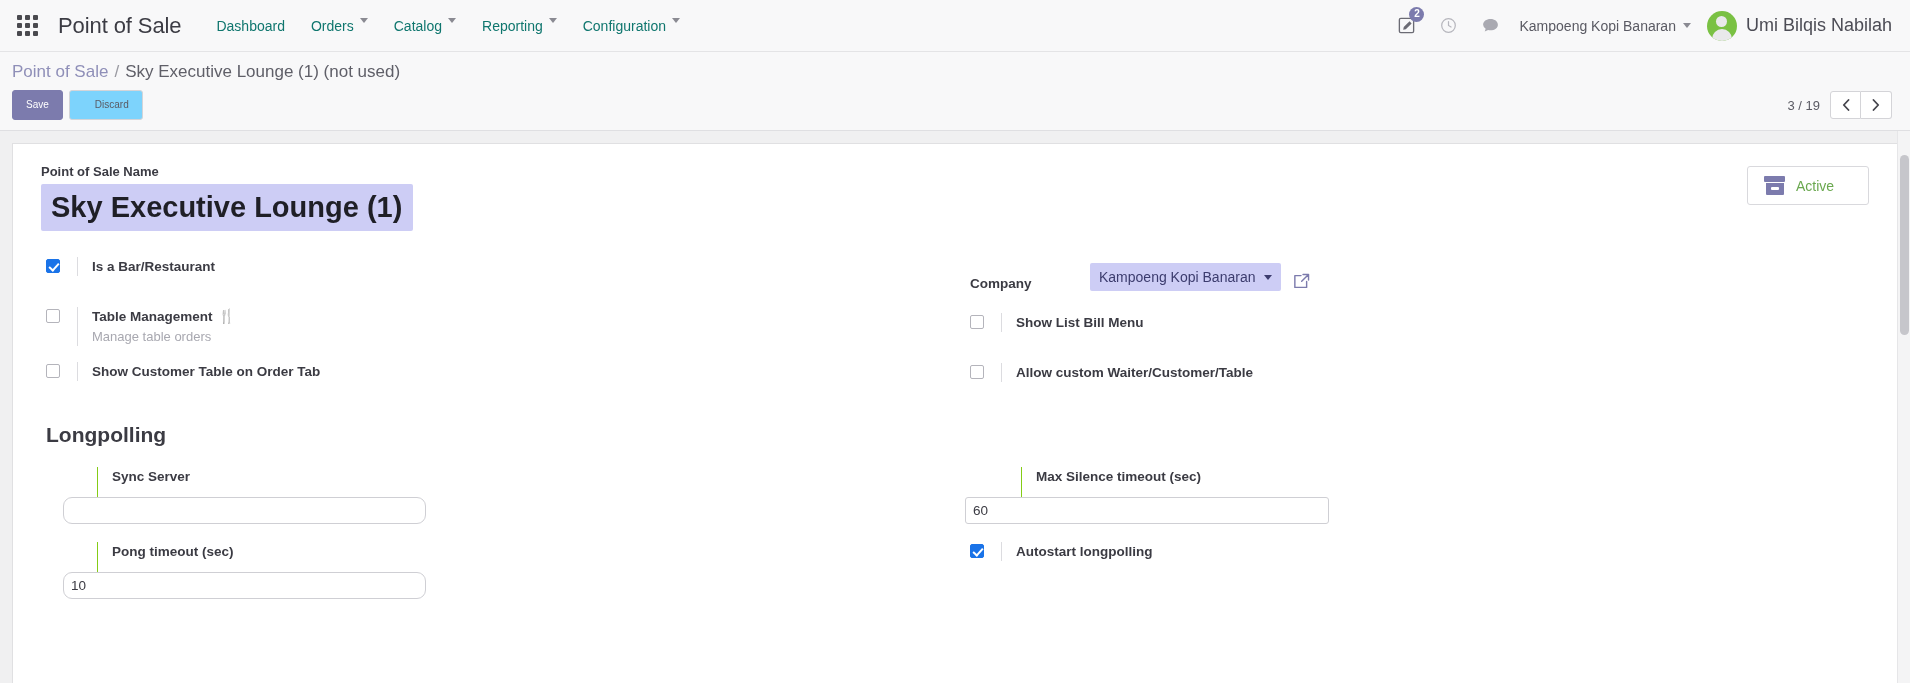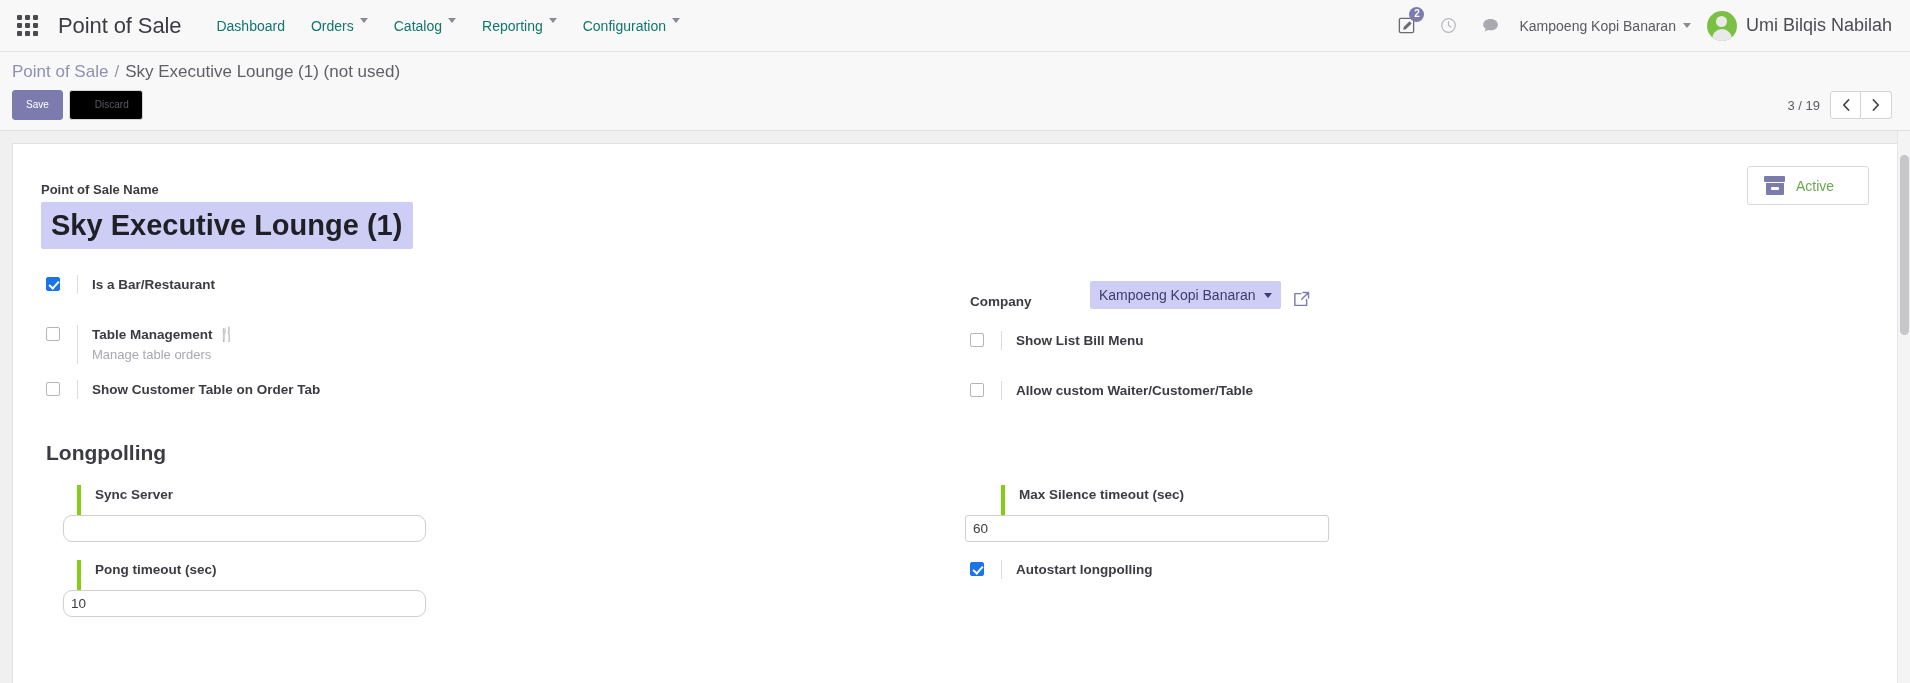--- a/index.html
+++ b/index.html
@@ -154,21 +154,21 @@
     border: 1px solid transparent;
     line-height: 18px;
   }
   .btn-save {
     background: #7c7bad;
     color: #fff;
     border-color: #7c7bad;
     margin-right: 6px;
   }
   .btn-discard {
-    background: #000000;
+    background: #7dd3fc;
     color: #5a5a63;
     border-color: #d4d4d8;
     padding-left: 25px;
   }
 
   .pager {
     margin-left: auto;
     display: flex;
     align-items: center;
     gap: 10px;
@@ -240,21 +240,21 @@
   }
   .archive-icon .slot {
     position: absolute; top: 11px; left: 6.5px;
     width: 8px; height: 2.5px;
     background: #fff;
     border-radius: 1px;
   }
   .stat-label { font-size: 14px; color: #6aa84f; }
 
   
-  .name-block { margin-bottom: 26px; margin-top: 18px; }
+  .name-block { margin-bottom: 26px; }
   .field-label-top {
     font-size: 13px;
     font-weight: bold;
     color: #3b3b43;
     margin-bottom: 5px;
     display: block;
   }
   .name-input {
     display: inline-block;
     background: #cdcdf5;
@@ -378,23 +378,23 @@
   .section-head {
     font-size: 21px;
     font-weight: bold;
     color: #3b3b43;
     margin: 10px 0 20px 5px;
   }
 
   
   .ifield { margin-bottom: 18px; }
   .ifield .lbl-wrap {
-    border-left: 4px solid #84cc16;
+    border-left: 1px solid #84cc16;
     padding-left: 14px;
-    margin-left: 36px;
+    margin-left: 56px;
     padding-bottom: 12px;
   }
   .ifield .lbl {
     font-size: 13.5px;
     font-weight: bold;
     color: #3b3b43;
   }
   .text-input {
     display: block;
     width: 100%;

